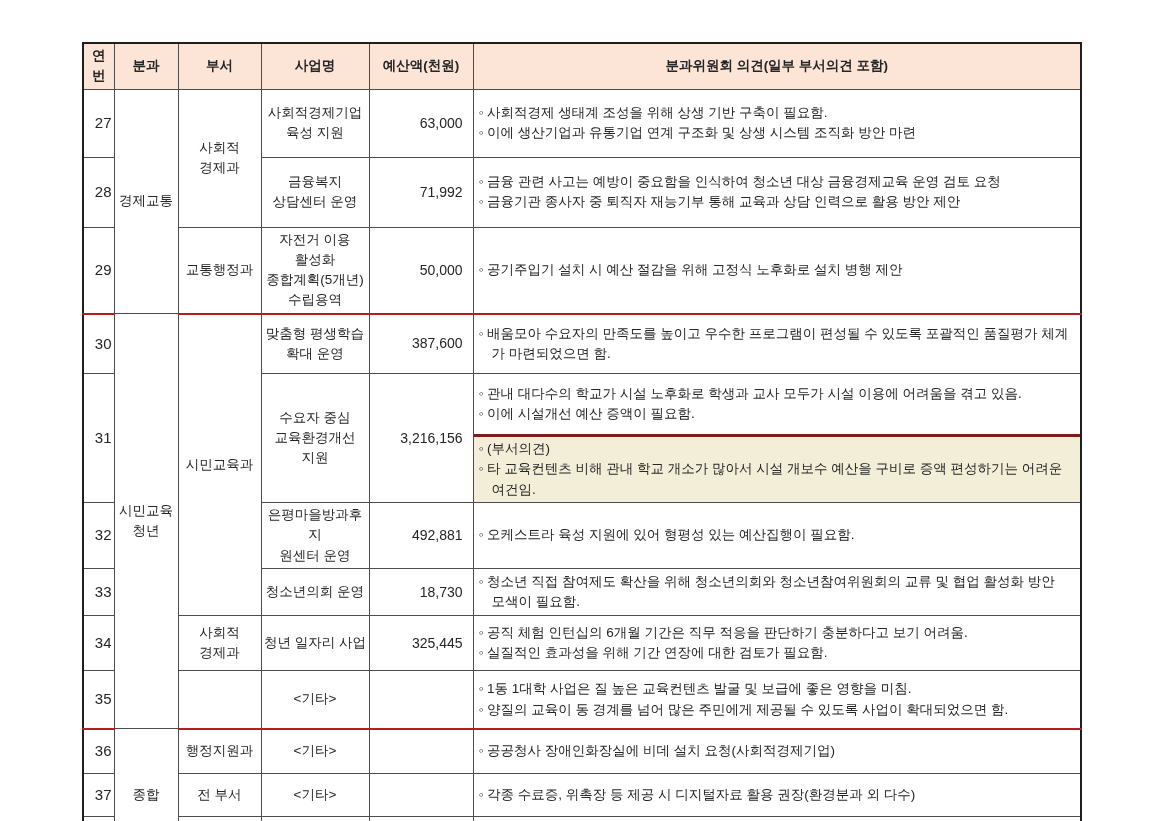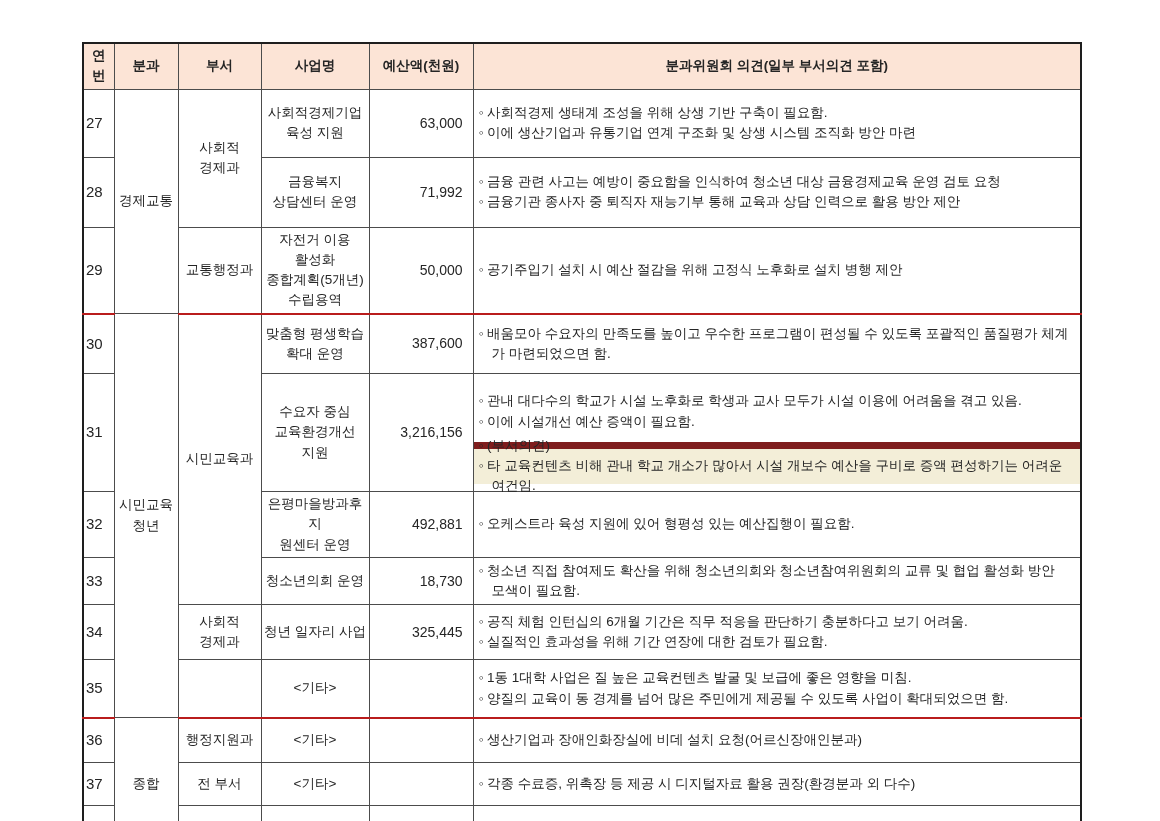--- a/index.html
+++ b/index.html
@@ -24,33 +24,33 @@
     box-sizing:border-box;
   }
   .budget-table thead th{
     background:#fce4d6;
     font-weight:bold;
     text-align:center;
     height:30px;
     font-size:13.5px;
     padding:2px 2px;
   }
-  td.c-no{text-align:left;font-size:15px;padding:2px;}
+  td.c-no{text-align:right;font-size:15px;padding:2px;}
   td.c-div,td.c-dept,td.c-proj{
     text-align:center;white-space:pre-line;padding:2px 1px;
   }
   td.c-budget{text-align:right;padding:2px 10px 2px 2px;font-size:14px;margin-top:40px;}
   td.c-op{text-align:left;padding:3px 8px 3px 5px;}
   td.c-op-split{padding:0;margin-left:40px;}
   .op-item{padding-left:13px;text-indent:-13px;}
   .op-item::before{content:"◦ ";}
   .op-block{display:flex;flex-direction:column;justify-content:center;
     padding:3px 8px 3px 5px;box-sizing:border-box;}
   .op-block.committee{height:60px;}
-  .op-block.dept{height:42px;border-top:7px solid #7f1d1d;}
+  .op-block.dept{height:68px;border-top:3px solid #7f1d1d;}
   .dept-label{text-indent:0;padding-left:0;}
   tr.sec-end td{border-bottom:2px solid #b91c1c;}
 </style>
 </head>
 <body>
 
 <div class="page">
   <table class="budget-table">
     <colgroup>
       <col style="width:31px">
@@ -183,21 +183,21 @@
         </td>
       </tr>
 
       <tr style="height:45px">
         <td class="c-no">36</td>
         <td class="c-div" rowspan="3">종합</td>
         <td class="c-dept">행정지원과</td>
         <td class="c-proj">&lt;기타&gt;</td>
         <td class="c-budget"></td>
         <td class="c-op">
-          <div class="op-item">생산기업과 장애인화장실에 비데 설치 요청(어르신장애인분과)</div>
+          <div class="op-item">공공청사 장애인화장실에 비데 설치 요청(사회적경제기업)</div>
         </td>
       </tr>
 
       <tr style="height:43px">
         <td class="c-no">37</td>
         <td class="c-dept">전 부서</td>
         <td class="c-proj">&lt;기타&gt;</td>
         <td class="c-budget"></td>
         <td class="c-op">
           <div class="op-item">각종 수료증, 위촉장 등 제공 시 디지털자료 활용 권장(환경분과 외 다수)</div>

